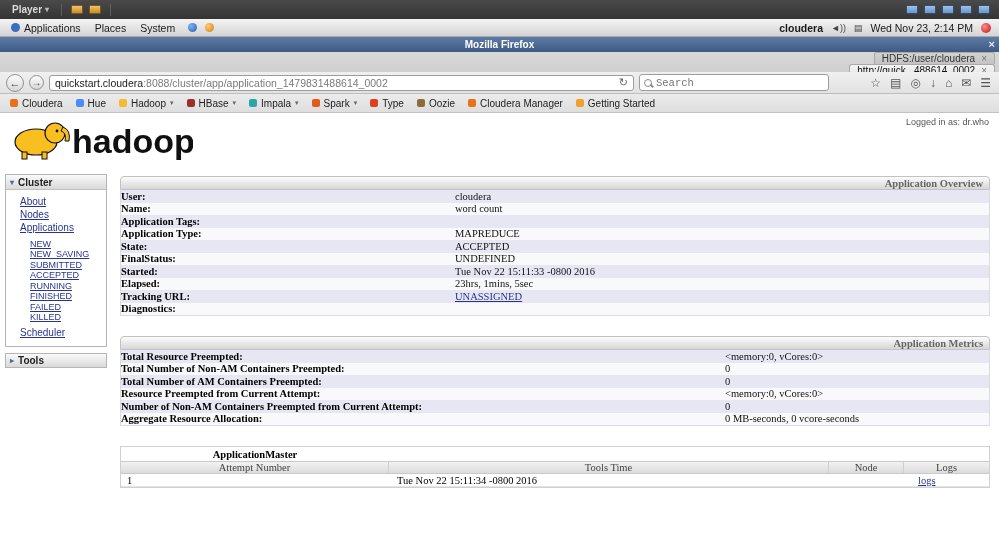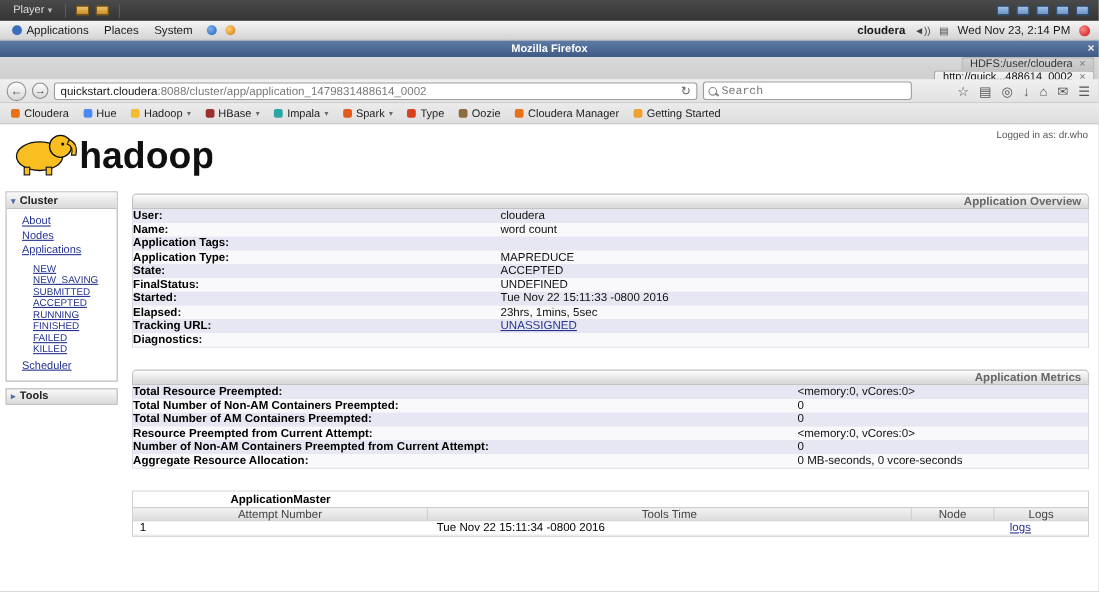--- a/index.html
+++ b/index.html
@@ -1,20 +1,20 @@
 <!DOCTYPE html>
 <html><head>
 <meta charset="utf-8">
 <style>
   *{margin:0;padding:0;box-sizing:border-box}
   body{font-family:"Liberation Sans",sans-serif;background:#888;}
   #screen{position:relative;width:999px;height:538px;background:#fff;overflow:hidden;font-size:11px;}
 
   
-  .vmbar{position:absolute;top:0;left:0;width:100%;height:19px;background:linear-gradient(#4a4a4a,#343434);color:#ddd;display:flex;align-items:center;padding:0 6px;font-size:10px;}
+  .vmbar{position:absolute;top:0;left:0;width:100%;height:19px;background:linear-gradient(#4a4a4a,#343434);color:#ddd;display:flex;align-items:center;padding:0 6px;font-size:10px;font-weight:bold;}
   .vm-player{display:flex;align-items:center;gap:3px;padding:0 6px;cursor:default}
   .vm-player .caret{font-size:8px;color:#bbb}
   .vm-sep{width:1px;height:12px;background:#5e5e5e;margin:0 6px}
   .vmico{width:12px;height:9px;background:linear-gradient(#9fc1e8,#6b93c4);border:1px solid #2f4f73;display:inline-block;margin:0 3px;border-radius:1px}
   .vmico.warm{background:linear-gradient(#f0c26a,#c98a2a);border-color:#7a5a14}
   .vm-right{margin-left:auto;display:flex;align-items:center}
 
   
   .panel{position:absolute;top:19px;left:0;width:100%;height:18px;background:linear-gradient(#f4f4f4,#d4d4d4);border-bottom:1px solid #a8a8a8;display:flex;align-items:center;font-size:10.5px;color:#1a1a1a;padding:0 4px;}
   .panel-menu{padding:0 7px;display:flex;align-items:center;gap:4px;cursor:default}
@@ -66,21 +66,21 @@
   .sidehead{height:15px;background:linear-gradient(#fafafa,#d9d9d9);border-bottom:1px solid #c0c0c0;display:flex;align-items:center;gap:4px;padding:0 4px;font-weight:bold;color:#222;cursor:default}
   .sidehead .arr{color:#4a6da8;font-size:8px}
   .sidelinks{padding:4px 0 6px 14px}
   .sidelinks a{display:block;color:#26348f;text-decoration:underline;margin:2px 0;cursor:pointer}
   .substates{padding:3px 0 2px 10px}
   .substates a{font-size:9px;margin:0.5px 0}
   .sched{margin-top:4px}
   .toolsbar{margin-top:6px;border:1px solid #b5b5b5;height:15px;background:linear-gradient(#fafafa,#d9d9d9);display:flex;align-items:center;gap:4px;padding:0 4px;font-weight:bold;color:#222;cursor:default}
   .toolsbar .arr{color:#4a6da8;font-size:8px}
 
-  .main{position:absolute;left:120px;top:176px;width:870px;}
+  .main{position:absolute;left:120px;top:176px;width:870px;font-family:Liberation Serif, serif;}
   .section{margin-bottom:20px}
   .sechead{height:14px;background:linear-gradient(#fdfdfd,#d6d6d6);border:1px solid #c2c2c2;border-radius:4px 4px 0 0;color:#666;font-weight:bold;font-size:10.5px;text-align:right;line-height:13px;padding-right:6px}
   .rows{border:1px solid #dadae4;border-top:none}
   .row{display:flex;height:12.5px;align-items:center;font-size:10.5px}
   .rows .row:nth-child(odd){background:#e7e7f3}
   .rows .row:nth-child(even){background:#f9f9fc}
   .rlabel{font-weight:bold;text-align:left;padding-right:6px;color:#000;flex:0 0 auto}
   .ov .rlabel{width:330px}
   .mt .rlabel{width:600px}
   .rvalue{padding-left:4px;color:#111}

